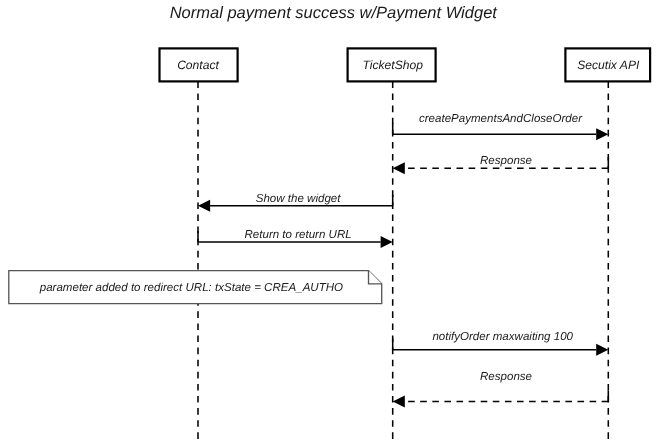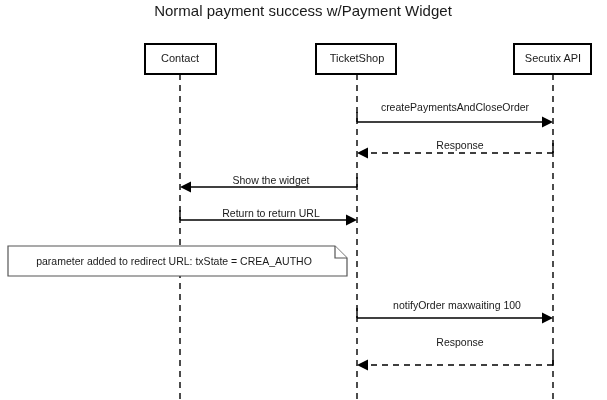--- a/index.html
+++ b/index.html
@@ -14,20 +14,21 @@
     overflow: hidden;
     font-family: "Liberation Sans", sans-serif;
     color: #1a1a1a;
   }
   #diagram-root {
     position: absolute;
     left: 0;
     top: 0;
     width: 607px;
     height: 400px;
+    font-style: italic;
   }
   #diagram-svg {
     display: block;
     width: 607px;
     height: 400px;
   }
   .diagram-title {
     font-size: 15px;
     fill: #1a1a1a;
     text-anchor: middle;

